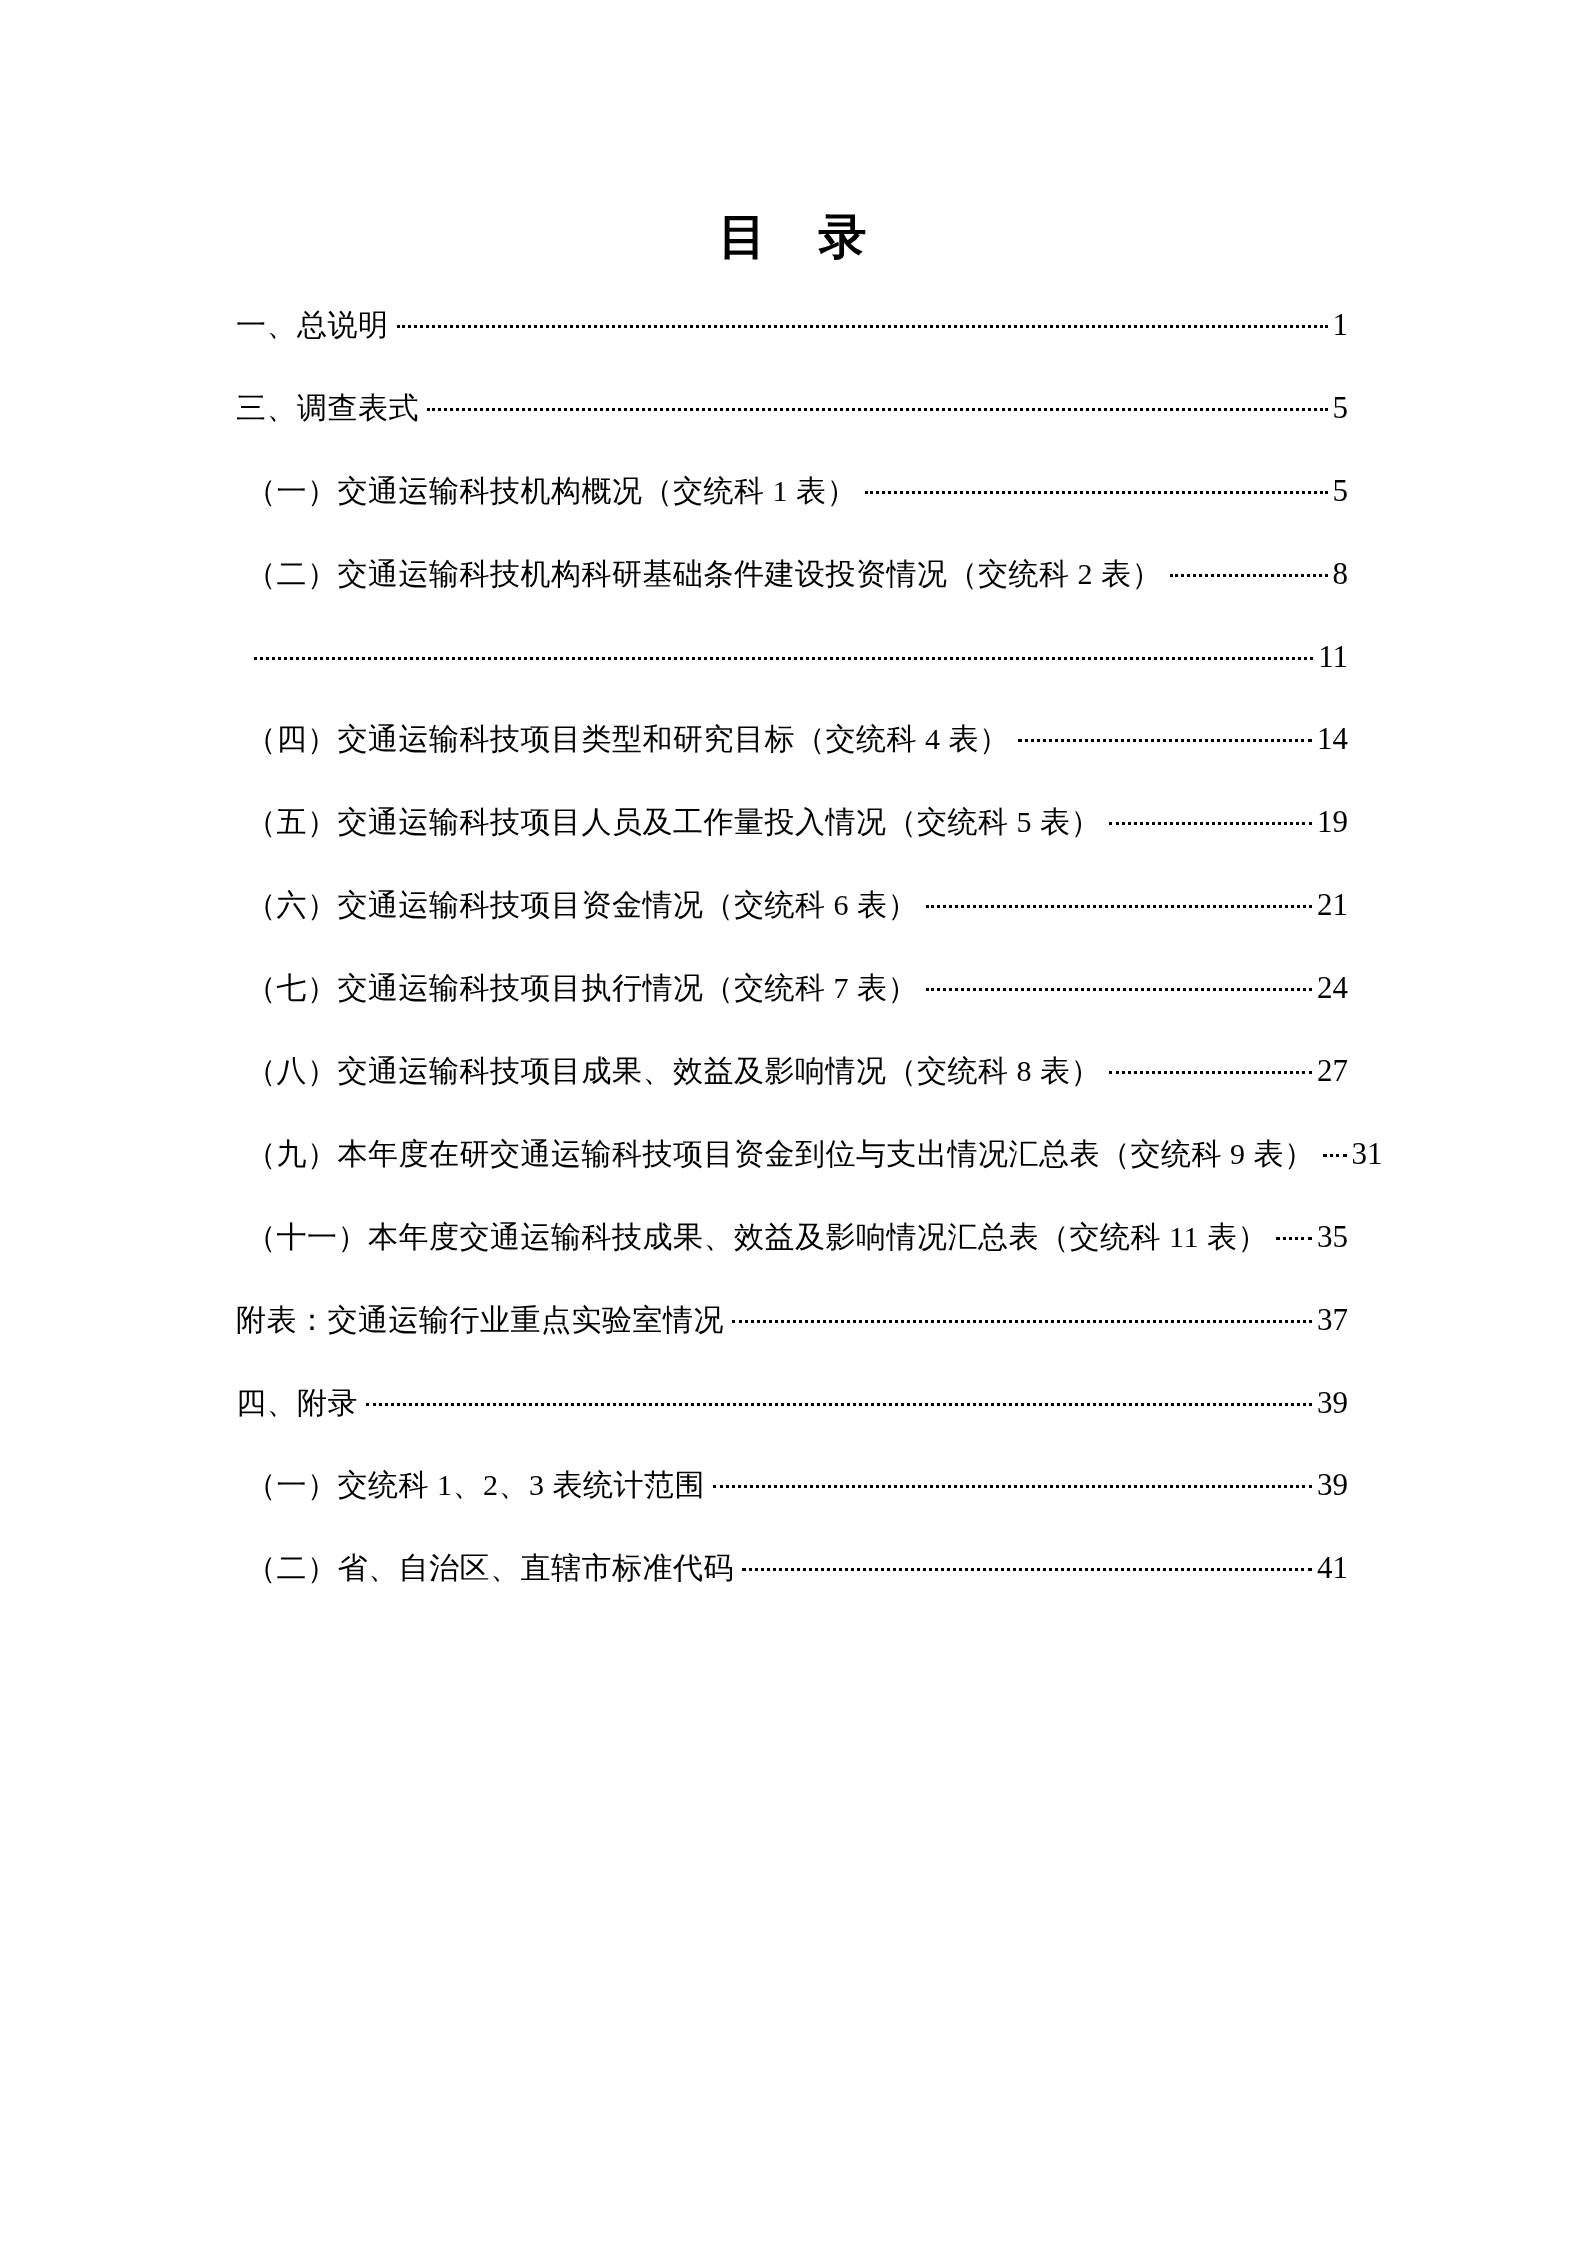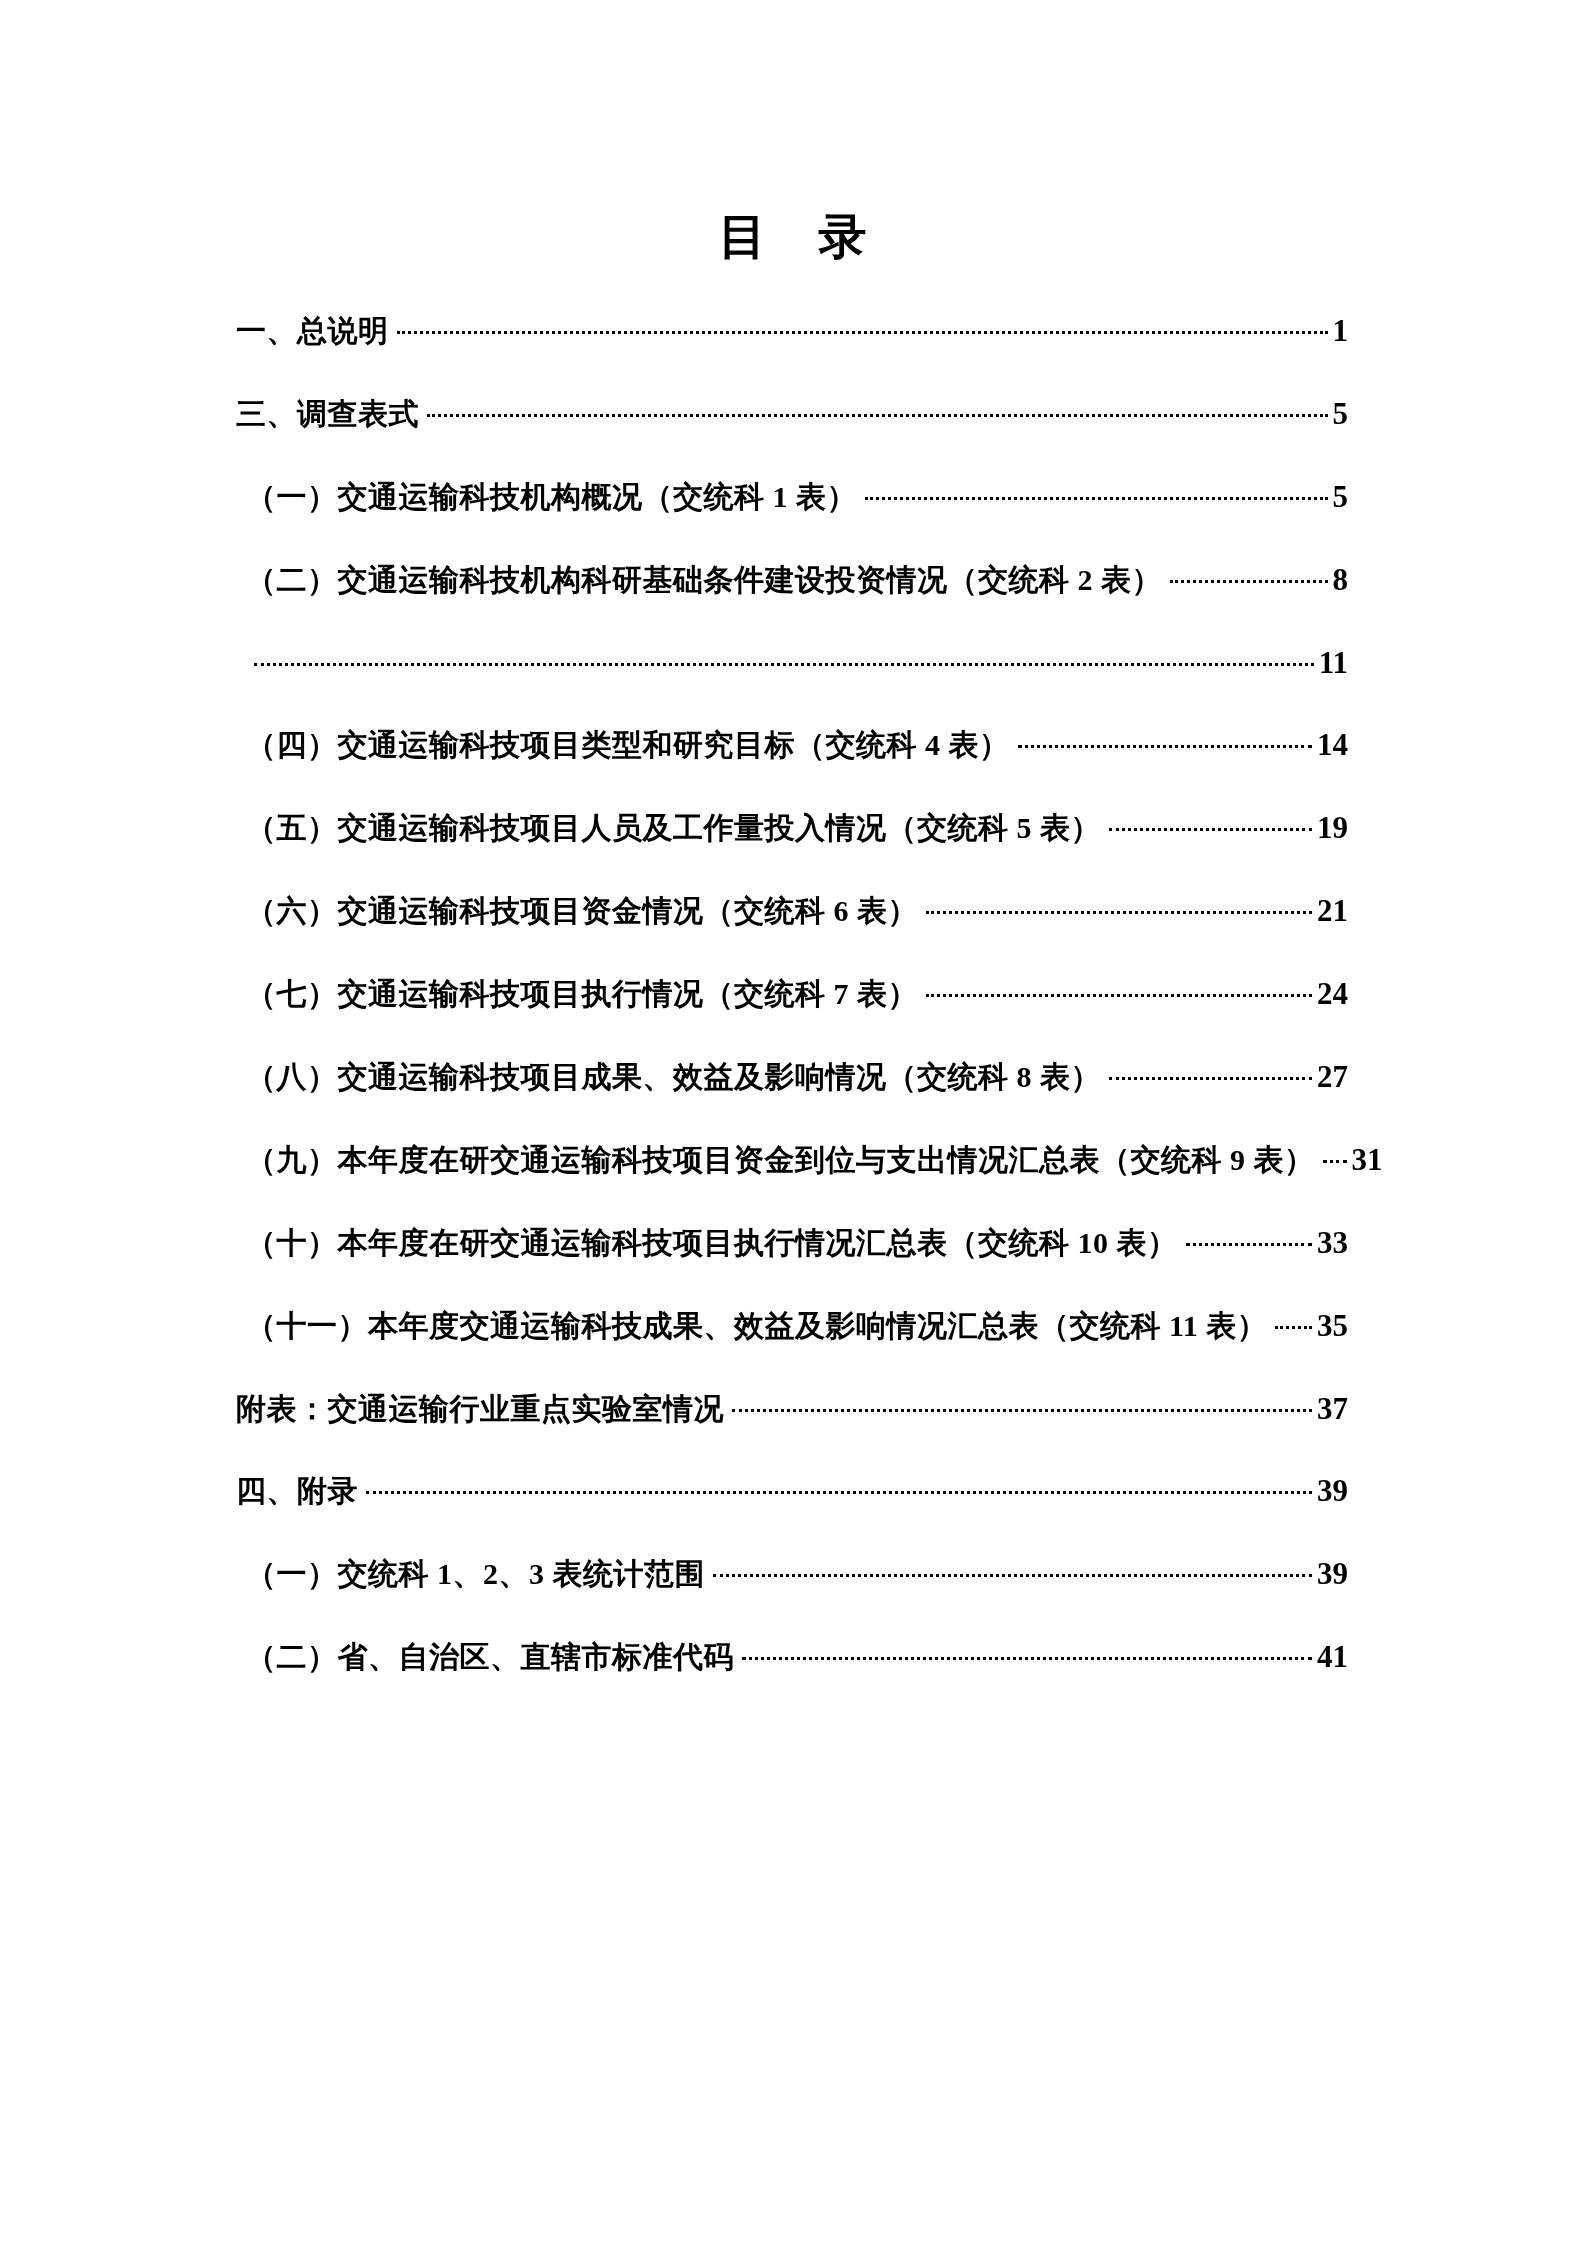--- a/index.html
+++ b/index.html
@@ -23,24 +23,23 @@
     margin: 0;
     text-align: center;
     font-size: 48px;
     font-weight: 700;
     line-height: 1.2;
     letter-spacing: 2px;
     color: #000000;
   }
   .toc {
     position: absolute;
-    top: 290px;
+    top: 284px;
     left: 236px;
     width: 1112px;
-    font-weight: bold;
   }
   .toc-row {
     display: flex;
     align-items: baseline;
     height: 82.9px;
     line-height: 82.9px;
     font-size: 30px;
     white-space: nowrap;
   }
   .toc-row.indent { padding-left: 10px; }
@@ -116,25 +115,20 @@
         <span class="toc-label">（八）交通运输科技项目成果、效益及影响情况（交统科 8 表）</span>
         <span class="toc-leader"></span>
         <span class="toc-page">27</span>
       </div>
       <div class="toc-row indent">
         <span class="toc-label">（九）本年度在研交通运输科技项目资金到位与支出情况汇总表（交统科 9 表）</span>
         <span class="toc-leader"></span>
         <span class="toc-page">31</span>
       </div>
       <div class="toc-row indent">
-        <span class="toc-label">（十）本年度在研交通运输科技项目执行情况汇总表（交统科 10 表）</span>
-        <span class="toc-leader"></span>
-        <span class="toc-page">33</span>
-      </div>
-      <div class="toc-row indent">
         <span class="toc-label">（十一）本年度交通运输科技成果、效益及影响情况汇总表（交统科 11 表）</span>
         <span class="toc-leader"></span>
         <span class="toc-page">35</span>
       </div>
       <div class="toc-row">
         <span class="toc-label">附表：交通运输行业重点实验室情况</span>
         <span class="toc-leader"></span>
         <span class="toc-page">37</span>
       </div>
       <div class="toc-row">

